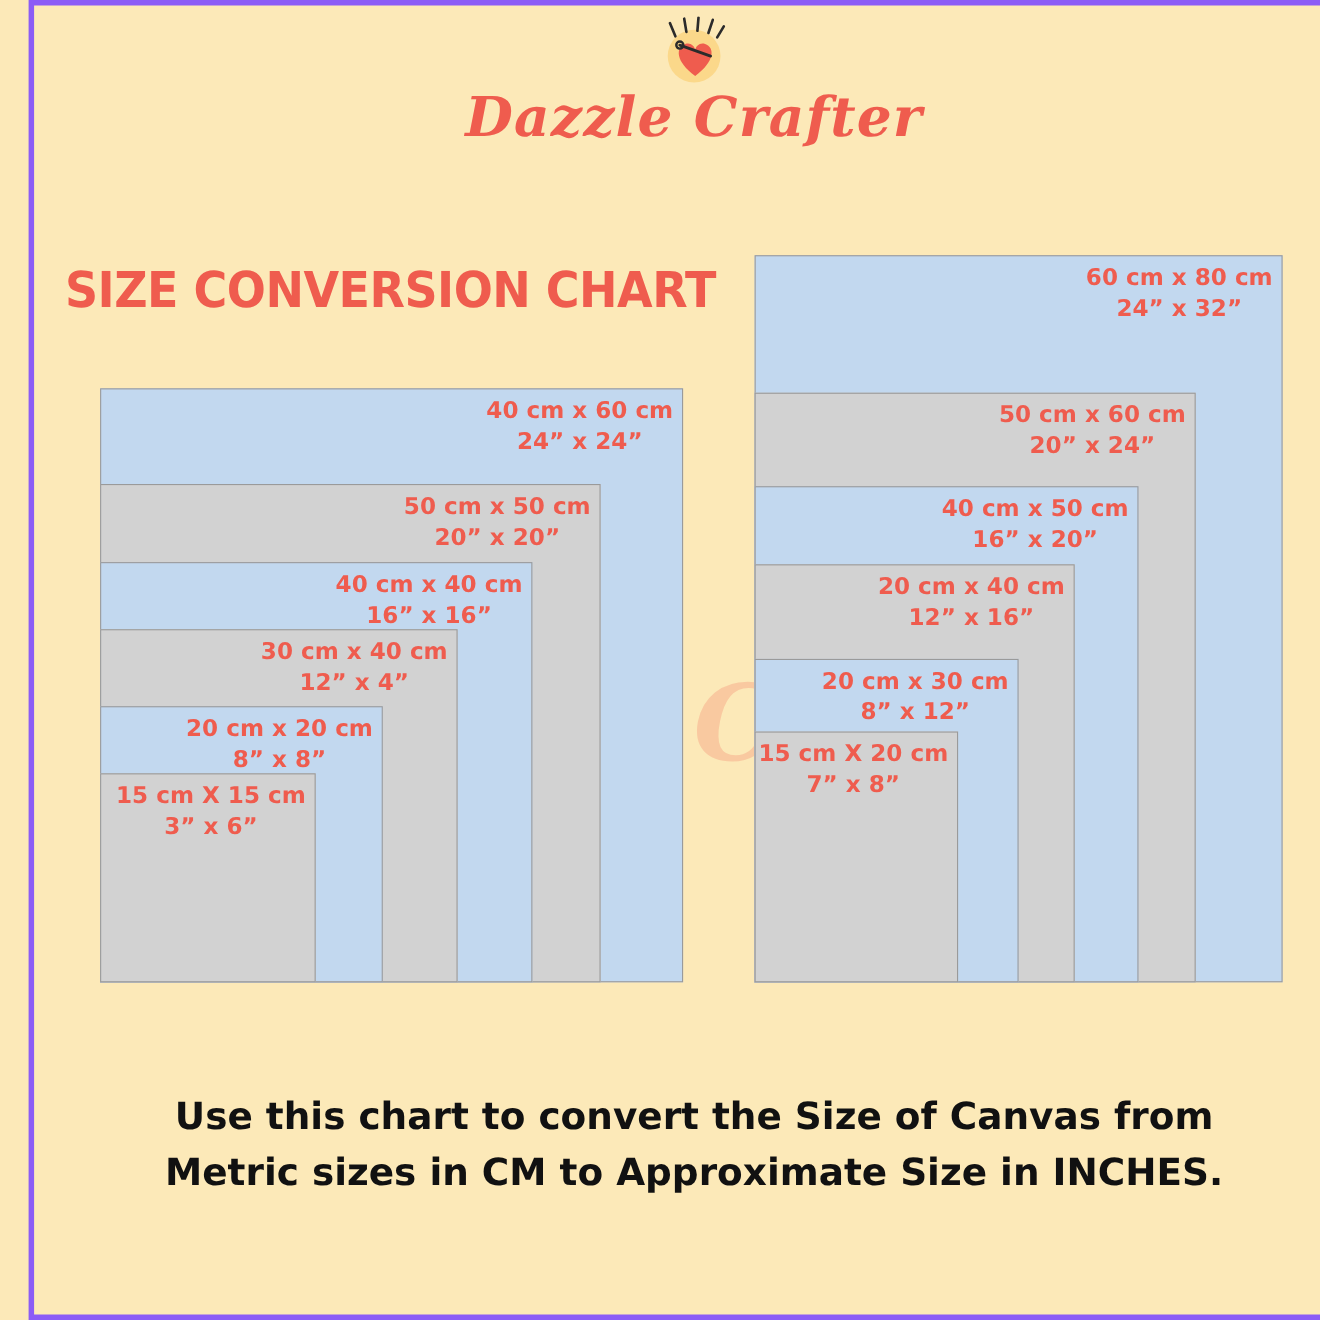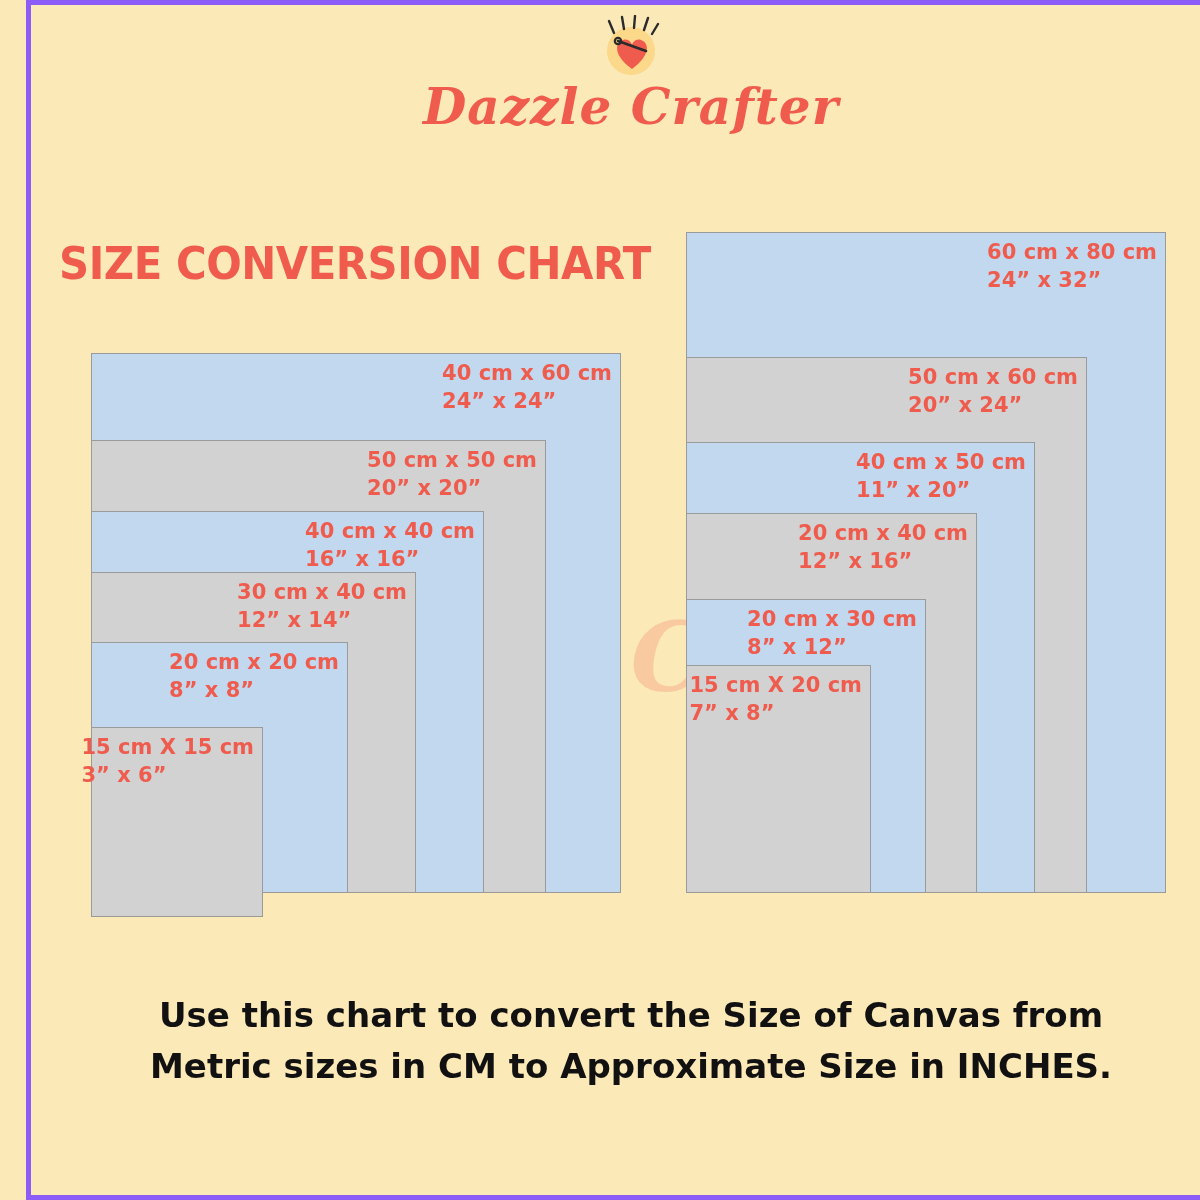--- a/index.html
+++ b/index.html
@@ -104,21 +104,21 @@
     position: absolute;
     border: 1px solid #9a9a9a;
     box-sizing: border-box;
   }
   .sizebox.blue { background: #c2d8ef; }
   .sizebox.grey { background: #d2d2d2; }
   .sizebox .lbl {
     position: absolute;
     right: 8px;
     top: 6px;
-    text-align: left;
+    text-align: center;
     font-family: "DejaVu Sans", sans-serif;
     font-weight: bold;
     font-size: 21px;
     line-height: 1.32;
     color: #ef5c4e;
     white-space: nowrap;
   }
 
   
   .footer {
@@ -184,32 +184,32 @@
     <div class="sizebox blue" style="left:60px; top:506px; width:393px; height:382px;">
       <div class="lbl">
         <span>40 cm x 40 cm</span><br>
         <span>16” x 16”</span>
       </div>
     </div>
 
     <div class="sizebox grey" style="left:60px; top:567px; width:325px; height:321px;">
       <div class="lbl">
         <span>30 cm x 40 cm</span><br>
-        <span>12” x 14”</span>
+        <span>12” x 4”</span>
       </div>
     </div>
 
     <div class="sizebox blue" style="left:60px; top:637px; width:257px; height:251px;">
       <div class="lbl">
         <span>20 cm x 20 cm</span><br>
         <span>8” x 8”</span>
       </div>
     </div>
 
-    <div class="sizebox grey" style="left:60px; top:722px; width:172px; height:190px;">
+    <div class="sizebox grey" style="left:60px; top:698px; width:196px; height:190px;">
       <div class="lbl">
         <span>15 cm X 15 cm</span><br>
         <span>3” x 6”</span>
       </div>
     </div>
   </div>
 
   <div class="group">
 
     <div class="sizebox blue" style="left:655px; top:227px; width:480px; height:661px;">
@@ -222,21 +222,21 @@
     <div class="sizebox grey" style="left:655px; top:352px; width:401px; height:536px;">
       <div class="lbl">
         <span>50 cm x 60 cm</span><br>
         <span>20” x 24”</span>
       </div>
     </div>
 
     <div class="sizebox blue" style="left:655px; top:437px; width:349px; height:451px;">
       <div class="lbl">
         <span>40 cm x 50 cm</span><br>
-        <span>11” x 20”</span>
+        <span>16” x 20”</span>
       </div>
     </div>
 
     <div class="sizebox grey" style="left:655px; top:508px; width:291px; height:380px;">
       <div class="lbl">
         <span>20 cm x 40 cm</span><br>
         <span>12” x 16”</span>
       </div>
     </div>
 

